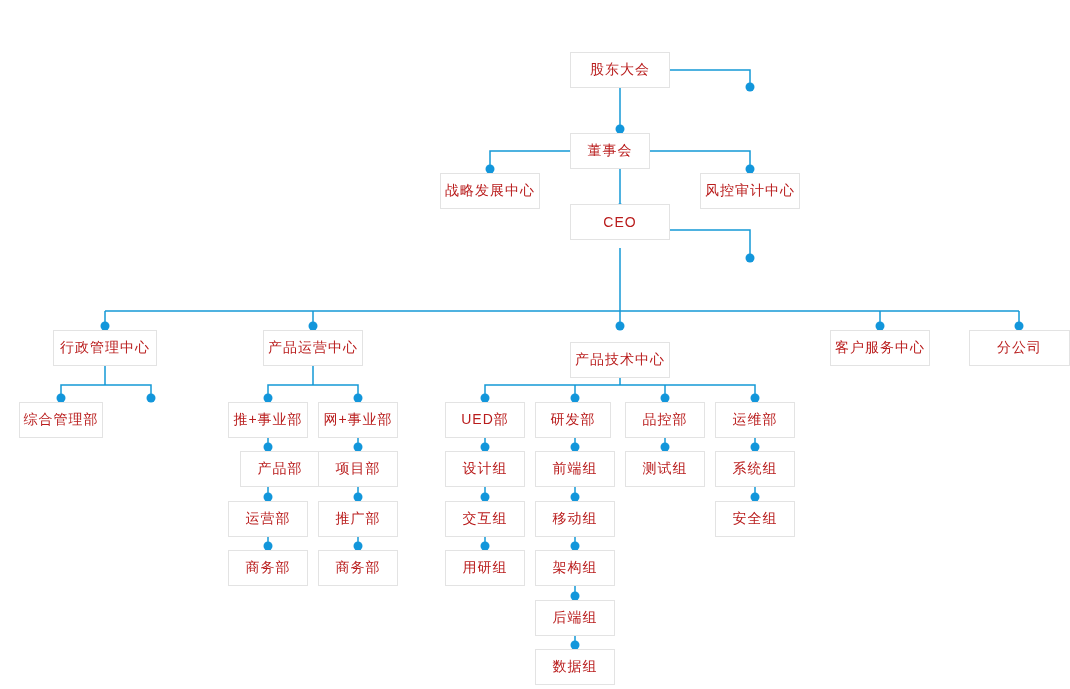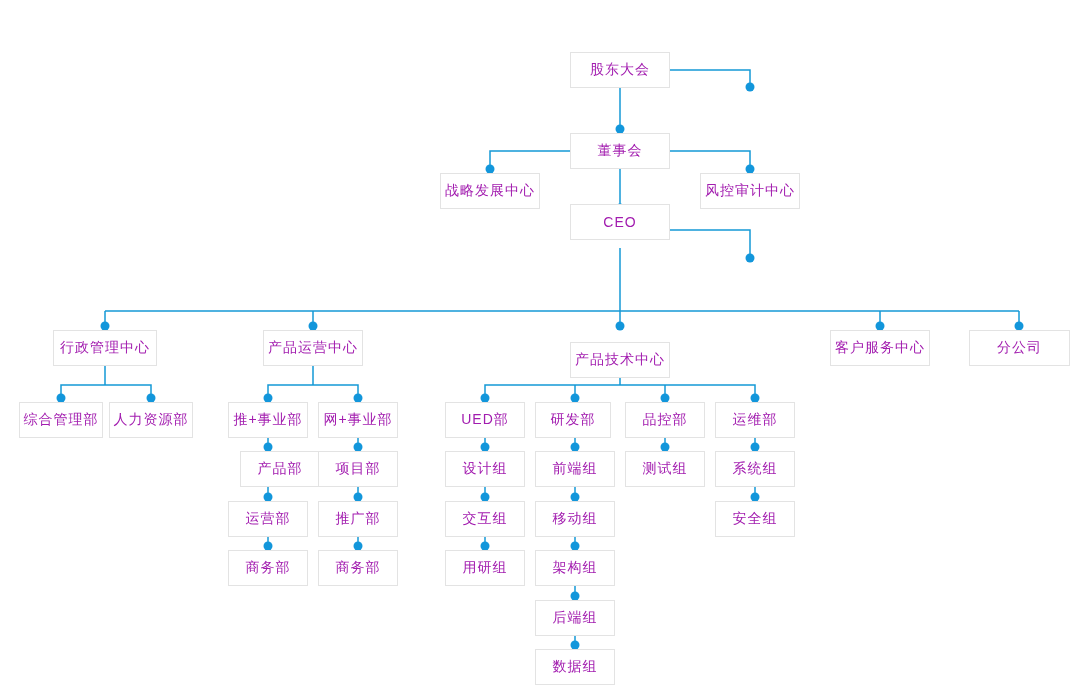--- a/index.html
+++ b/index.html
@@ -23,21 +23,21 @@
   .node {
     position: absolute;
     height: 36px;
     box-sizing: border-box;
     background: #ffffff;
     border: 1px solid #e3e3e3;
     display: flex;
     align-items: center;
     justify-content: center;
     font-size: 14px;
-    color: #a21caf;
+    color: #b91c1c;
     letter-spacing: 1px;
     white-space: nowrap;
     z-index: 2;
   }
 </style>
 </head>
 <body>
 
 <div class="stage">
 
@@ -106,33 +106,32 @@
       <circle cx="268" cy="546" r="4.5"></circle>
         <circle cx="358" cy="546" r="4.5"></circle>
       <circle cx="485" cy="546" r="4.5"></circle>
         <circle cx="575" cy="546" r="4.5"></circle>
       <circle cx="575" cy="596" r="4.5"></circle>
       <circle cx="575" cy="645" r="4.5"></circle>
     </g>
   </svg>
 
   <div class="node" style="left:570px;top:52px;width:100px">股东大会</div>
-  <div class="node" style="left:570px;top:133px;width:100px">董事会</div>
+  <div class="node" style="left:570px;top:133px;width:80px">董事会</div>
   <div class="node" style="left:440px;top:173px;width:100px">战略发展中心</div>
   <div class="node" style="left:700px;top:173px;width:100px">风控审计中心</div>
   <div class="node" style="left:570px;top:204px;width:100px">CEO</div>
 
   <div class="node" style="left:53px;top:330px;width:104px">行政管理中心</div>
   <div class="node" style="left:263px;top:330px;width:100px">产品运营中心</div>
   <div class="node" style="left:570px;top:342px;width:100px">产品技术中心</div>
   <div class="node" style="left:830px;top:330px;width:100px">客户服务中心</div>
   <div class="node" style="left:969px;top:330px;width:101px">分公司</div>
 
   <div class="node" style="left:19px;top:402px;width:84px">综合管理部</div>
-  <div class="node" style="left:109px;top:402px;width:84px">人力资源部</div>
 
   <div class="node" style="left:228px;top:402px;width:80px">推+事业部</div>
   <div class="node" style="left:240px;top:451px;width:80px">产品部</div>
   <div class="node" style="left:228px;top:501px;width:80px">运营部</div>
   <div class="node" style="left:228px;top:550px;width:80px">商务部</div>
 
   <div class="node" style="left:318px;top:402px;width:80px">网+事业部</div>
   <div class="node" style="left:318px;top:451px;width:80px">项目部</div>
   <div class="node" style="left:318px;top:501px;width:80px">推广部</div>
   <div class="node" style="left:318px;top:550px;width:80px">商务部</div>

